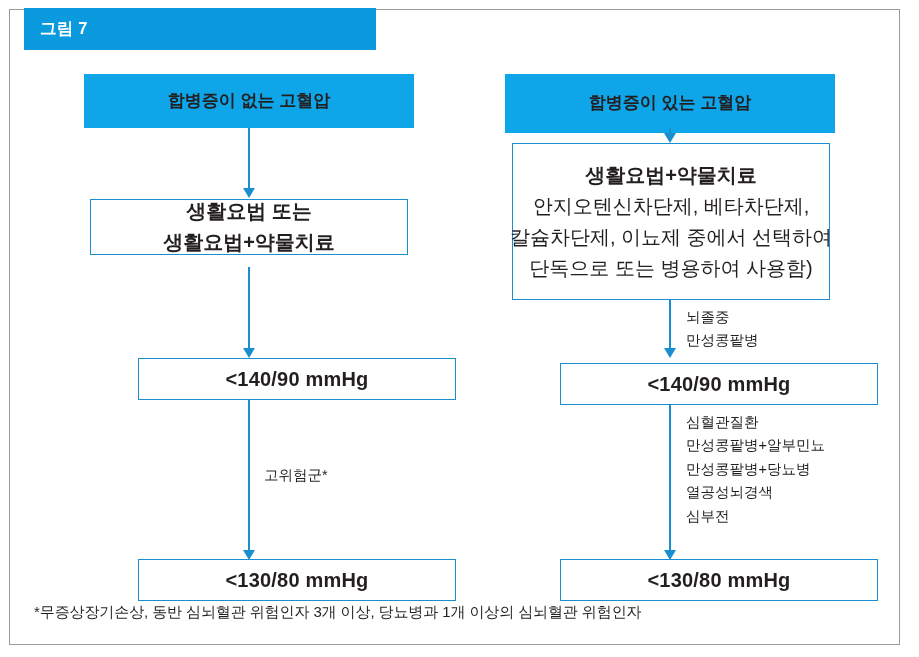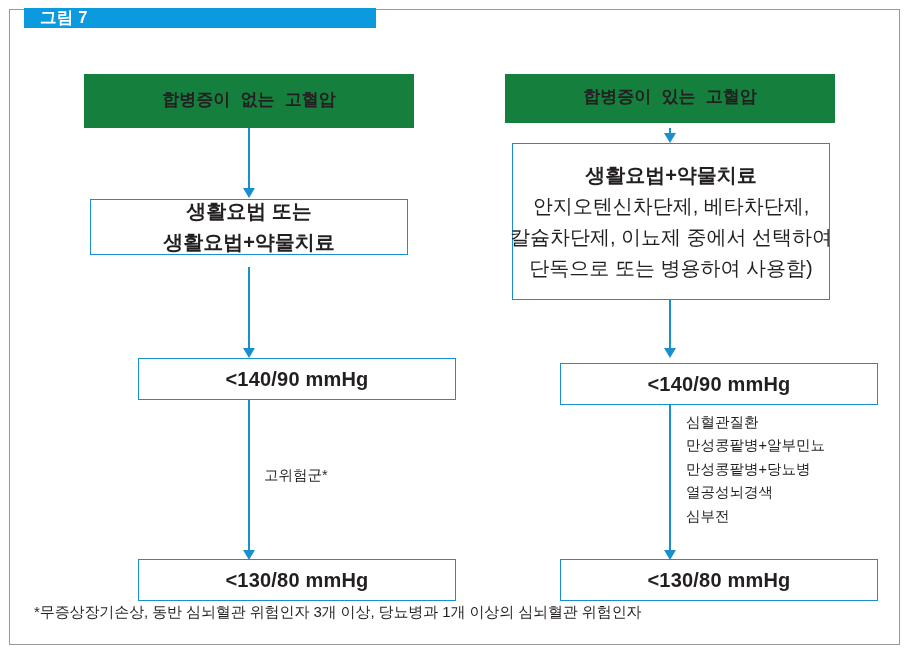--- a/index.html
+++ b/index.html
@@ -27,21 +27,21 @@
     border: 1px solid #9a9a9a;
     box-sizing: border-box;
     background: transparent;
   }
   
   .title-bar {
     position: absolute;
     left: 24px;
     top: 8px;
     width: 352px;
-    height: 20px;
+    height: 42px;
     background: #0b9ade;
     color: #ffffff;
     font-size: 16.5px;
     font-weight: bold;
     display: flex;
     align-items: center;
     box-sizing: border-box;
     padding-left: 16px;
     letter-spacing: 0.2px;
   }
@@ -53,25 +53,24 @@
     position: absolute;
     box-sizing: border-box;
     display: flex;
     flex-direction: column;
     align-items: center;
     justify-content: center;
     text-align: center;
     color: #231f20;
   }
   .node.header {
-    background: #15803d;
+    background: #0ea5e9;
     border: none;
     font-size: 17px;
     font-weight: bold;
-    font-family: Liberation Mono, monospace;
   }
   .node.bordered {
     background: #ffffff;
     border: 1.4px solid #1a8fd0;
     font-size: 20px;
     font-weight: bold;
   }
   .node.bordered.multi {
     font-weight: normal;
   }
@@ -152,37 +151,41 @@
 
   <div class="conn" style="left:248px; top:400px; height:152px;"></div>
   <div class="arrowhead" style="left:243px; top:550px;"></div>
 
   <div class="edge-label" style="left:264px; top:466px;text-align:center;">고위험군*</div>
 
   <div class="node bordered bp" style="left:90px; top:559px; width:318px; height:42px;">
     <span class="line">&lt;130/80 mmHg</span>
   </div>
 
-  <div class="node header" style="left:505px; top:74px; width:330px; height:49px;">
+  <div class="node header" style="left:505px; top:74px; width:330px; height:59px;">
     <span class="line">합병증이 있는 고혈압</span>
   </div>
 
   <div class="conn" style="left:669px; top:128px; height:9px;"></div>
   <div class="arrowhead" style="left:664px; top:133px;"></div>
 
   <div class="node bordered multi" style="left:512px; top:143px; width:318px; height:157px;">
     <span class="line strong">생활요법+약물치료</span>
     <span class="line">안지오텐신차단제, 베타차단제,</span>
     <span class="line">칼슘차단제, 이뇨제 중에서 선택하여</span>
     <span class="line">단독으로 또는 병용하여 사용함)</span>
   </div>
 
   <div class="conn" style="left:669px; top:300px; height:50px;"></div>
   <div class="arrowhead" style="left:664px; top:348px;"></div>
 
+  <div class="side-label" style="left:686px; top:306px;">
+    <div>뇌졸중</div>
+    <div>만성콩팥병</div>
+  </div>
 
   <div class="node bordered bp" style="left:512px; top:363px; width:318px; height:42px;">
     <span class="line">&lt;140/90 mmHg</span>
   </div>
 
   <div class="conn" style="left:669px; top:405px; height:147px;"></div>
   <div class="arrowhead" style="left:664px; top:550px;"></div>
 
   <div class="side-label" style="left:686px; top:411px;">
     <div>심혈관질환</div>

